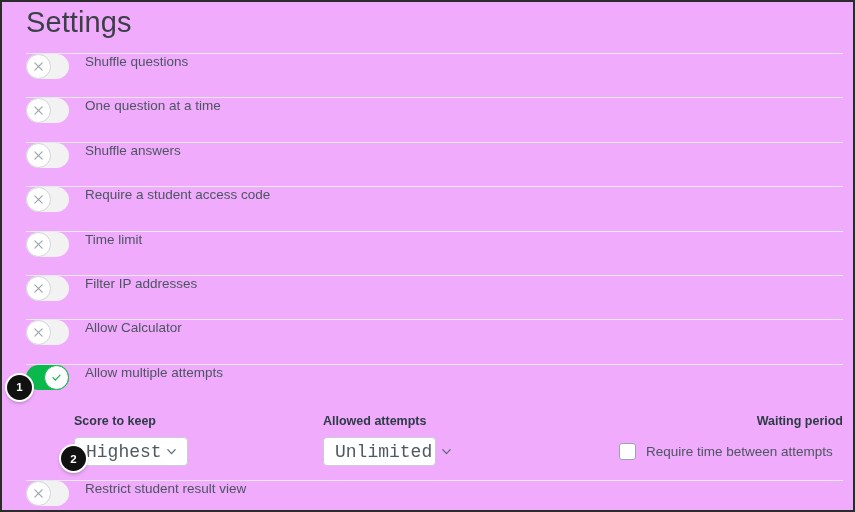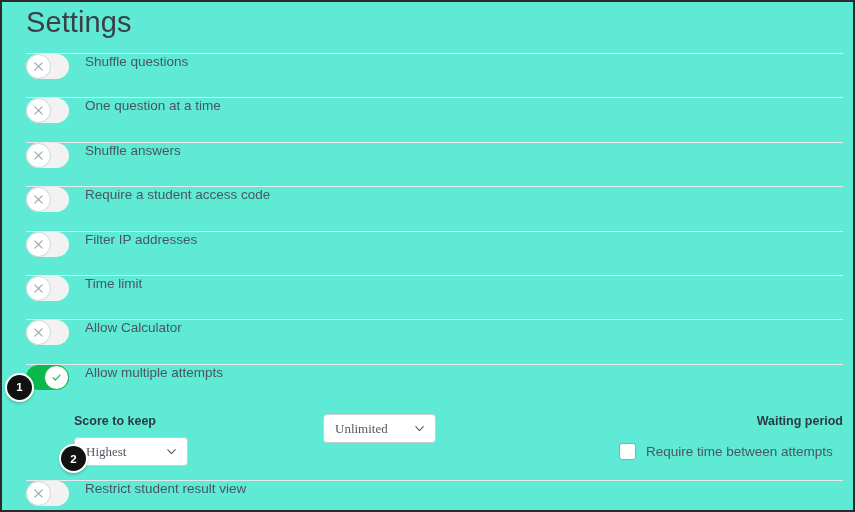--- a/index.html
+++ b/index.html
@@ -17,21 +17,21 @@
     height: 512px;
     background: #ffffff;
     box-sizing: border-box;
     border: 2px solid #2b2b2b;
     overflow: hidden;
   }
   .inner {
     position: relative;
     width: 100%;
     height: 100%;
-    background: #5eead4;
+    background: #f0abfc;
     box-sizing: border-box;
     padding: 0 10px 0 24px;
   }
 
   
   .page-title {
     font-size: 29px;
     font-weight: 400;
     color: #3b4047;
     letter-spacing: 0.1px;
@@ -146,23 +146,23 @@
     height: 29px;
     border: 1px solid #c7cdd1;
     border-radius: 4px;
     background: #ffffff;
     box-sizing: border-box;
     padding: 0 9px 0 11px;
   }
   .select-score { width: 114px; }
   .select-allowed { width: 113px; gap: 8px; }
   .select-value {
-    font-size: 13px;
+    font-size: 18px;
     color: #50585f;
-    font-family: Liberation Serif, serif;
+    font-family: Liberation Mono, monospace;
     white-space: nowrap;
   }
   .chev { width: 13px; height: 13px; flex: 0 0 auto; }
 
   
   .check-wrap {
     display: flex;
     align-items: center;
     height: 29px;
   }
@@ -238,32 +238,32 @@
       </div>
 
       <div class="row">
         <div class="toggle">
           <span class="knob">
             <svg class="glyph" viewBox="0 0 12 12">
               <path d="M2 2 L10 10 M10 2 L2 10" stroke="#9da5ad" stroke-width="1.3" fill="none" stroke-linecap="round"></path>
             </svg>
           </span>
         </div>
+        <span class="row-label">Time limit</span>
+      </div>
+
+      <div class="row">
+        <div class="toggle">
+          <span class="knob">
+            <svg class="glyph" viewBox="0 0 12 12">
+              <path d="M2 2 L10 10 M10 2 L2 10" stroke="#9da5ad" stroke-width="1.3" fill="none" stroke-linecap="round"></path>
+            </svg>
+          </span>
+        </div>
         <span class="row-label">Filter IP addresses</span>
-      </div>
-
-      <div class="row">
-        <div class="toggle">
-          <span class="knob">
-            <svg class="glyph" viewBox="0 0 12 12">
-              <path d="M2 2 L10 10 M10 2 L2 10" stroke="#9da5ad" stroke-width="1.3" fill="none" stroke-linecap="round"></path>
-            </svg>
-          </span>
-        </div>
-        <span class="row-label">Time limit</span>
       </div>
 
       <div class="row">
         <div class="toggle">
           <span class="knob">
             <svg class="glyph" viewBox="0 0 12 12">
               <path d="M2 2 L10 10 M10 2 L2 10" stroke="#9da5ad" stroke-width="1.3" fill="none" stroke-linecap="round"></path>
             </svg>
           </span>
         </div>
@@ -289,20 +289,21 @@
           <div class="select-box select-score">
             <div class="badge" id="badge2">2</div>
             <span class="select-value">Highest</span>
             <svg class="chev" viewBox="0 0 14 14">
               <path d="M3 5 L7 9.3 L11 5" stroke="#5b6672" stroke-width="1.3" fill="none" stroke-linecap="round" stroke-linejoin="round"></path>
             </svg>
           </div>
         </div>
 
         <div class="opt-col col-allowed">
+          <div class="opt-title">Allowed attempts</div>
           <div class="select-box select-allowed">
             <span class="select-value">Unlimited</span>
             <svg class="chev" viewBox="0 0 14 14">
               <path d="M3 5 L7 9.3 L11 5" stroke="#5b6672" stroke-width="1.3" fill="none" stroke-linecap="round" stroke-linejoin="round"></path>
             </svg>
           </div>
         </div>
 
         <div class="opt-col col-waiting">
           <div class="opt-title">Waiting period</div>

